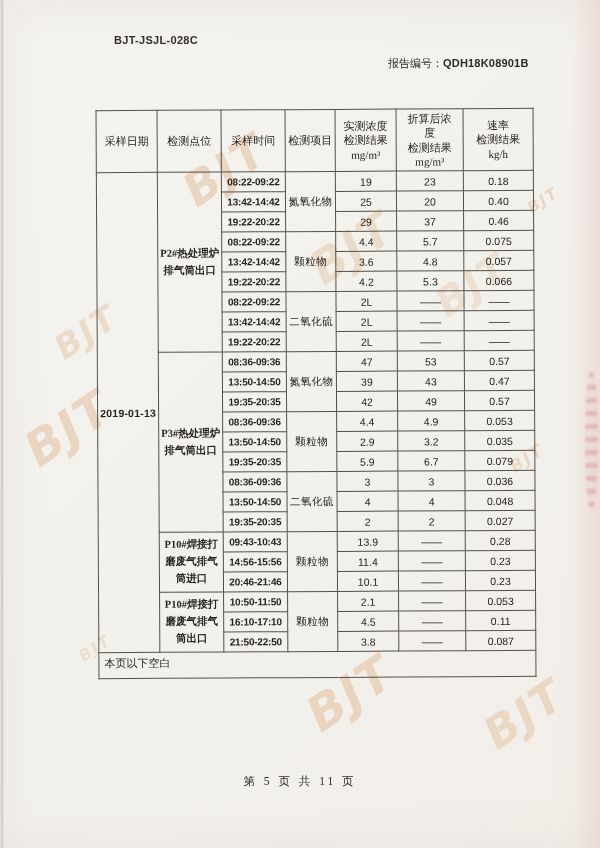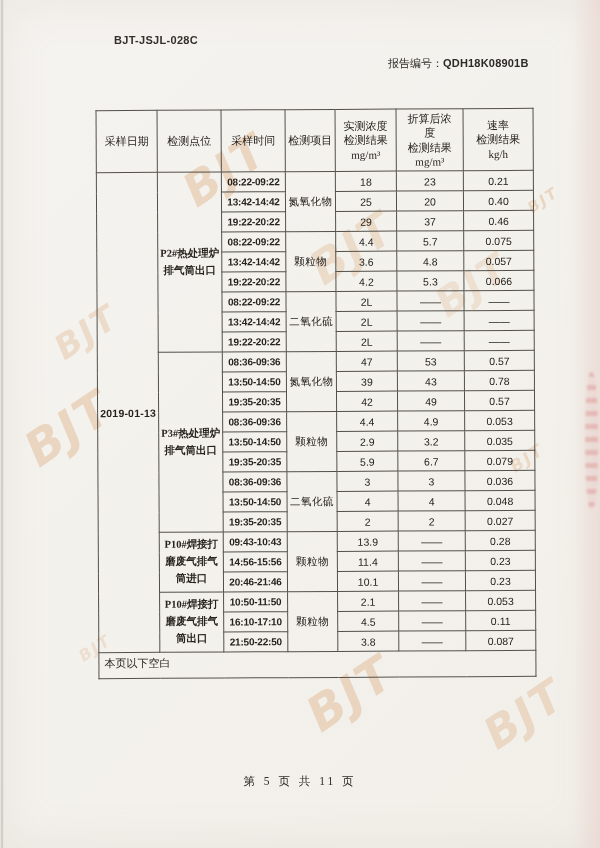--- a/index.html
+++ b/index.html
@@ -137,23 +137,23 @@
 检测结果
 kg/h</th>
       </tr>
     </thead>
     <tbody>
       <tr>
         <td class="c-date" rowspan="24">2019-01-13</td>
         <td class="c-point" rowspan="9">P2#热处理炉排气筒出口</td>
         <td class="c-time">08:22-09:22</td>
         <td class="c-item" rowspan="3">氮氧化物</td>
-        <td class="c-num">18</td>
+        <td class="c-num">19</td>
         <td class="c-num">23</td>
-        <td class="c-num">0.21</td>
+        <td class="c-num">0.18</td>
       </tr>
       <tr>
         <td class="c-time">13:42-14:42</td>
         <td class="c-num">25</td>
         <td class="c-num">20</td>
         <td class="c-num">0.40</td>
       </tr>
       <tr>
         <td class="c-time">19:22-20:22</td>
         <td class="c-num">29</td>
@@ -203,21 +203,21 @@
         <td class="c-time">08:36-09:36</td>
         <td class="c-item" rowspan="3">氮氧化物</td>
         <td class="c-num">47</td>
         <td class="c-num">53</td>
         <td class="c-num">0.57</td>
       </tr>
       <tr>
         <td class="c-time">13:50-14:50</td>
         <td class="c-num">39</td>
         <td class="c-num">43</td>
-        <td class="c-num">0.78</td>
+        <td class="c-num">0.47</td>
       </tr>
       <tr>
         <td class="c-time">19:35-20:35</td>
         <td class="c-num">42</td>
         <td class="c-num">49</td>
         <td class="c-num">0.57</td>
       </tr>
       <tr>
         <td class="c-time">08:36-09:36</td>
         <td class="c-item" rowspan="3">颗粒物</td>

